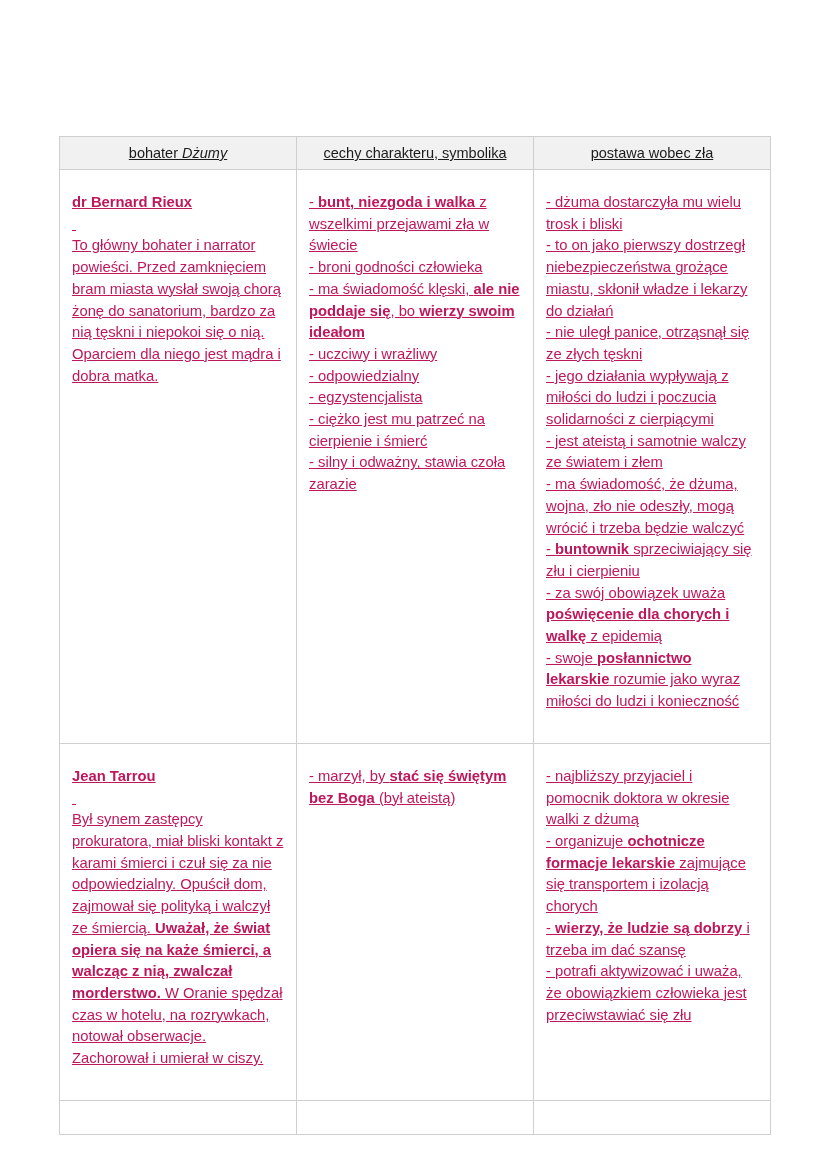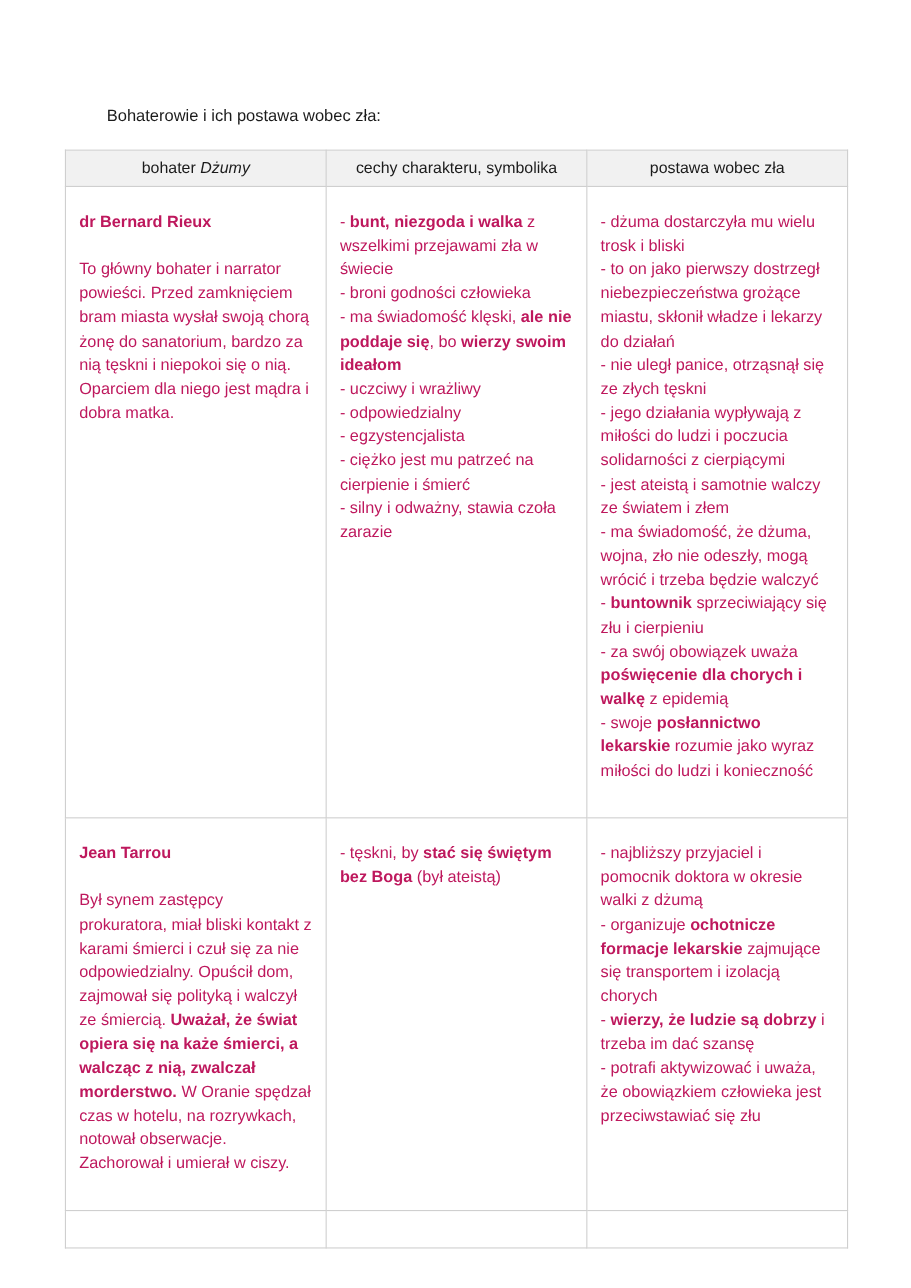--- a/index.html
+++ b/index.html
@@ -30,20 +30,21 @@
     position: absolute;
     left: 59px;
     top: 136px;
     width: 711px;
     border-collapse: collapse;
     table-layout: fixed;
   }
   th, td {
     border: 1px solid #cfcfcf;
     vertical-align: top;
+    text-decoration: underline;
   }
   th {
     background: #f1f1f1;
     font-weight: 400;
     font-size: 14.5px;
     height: 33px;
     text-align: center;
     vertical-align: middle;
     padding: 0 6px;
     color: #1b1b1b;
@@ -57,21 +58,20 @@
   td p { margin: 0; }
   .b { font-weight: 700; }
   .i { font-style: italic; }
   tr.empty-row td { height: 34px; padding: 0; }
 </style>
 </head>
 <body>
 
 <div class="page">
 
-  <div class="heading">Bohaterowie i ich postawa wobec zła:</div>
 
   <table class="characters">
     <colgroup>
       <col style="width:237px">
       <col style="width:237px">
       <col style="width:237px">
     </colgroup>
     <thead>
       <tr>
         <th><span>bohater </span><span class="i">Dżumy</span></th>
@@ -108,21 +108,21 @@
             <p><span>- swoje </span><span class="b">posłannictwo lekarskie</span><span> rozumie jako wyraz miłości do ludzi i konieczność</span></p>
           </td>
         </tr>
         <tr>
           <td>
             <p><span class="b">Jean Tarrou</span></p>
             <p>&nbsp;</p>
             <p><span>Był synem zastępcy prokuratora, miał bliski kontakt z karami śmierci i czuł się za nie odpowiedzialny. Opuścił dom, zajmował się polityką i walczył ze śmiercią. </span><span class="b">Uważał, że świat opiera się na każe śmierci, a walcząc z nią, zwalczał morderstwo.</span><span> W Oranie spędzał czas w hotelu, na rozrywkach, notował obserwacje. Zachorował i umierał w ciszy.</span></p>
           </td>
           <td>
-            <p><span>- tęskni, by </span><span class="b">stać się świętym bez Boga</span><span> (był ateistą)</span></p>
+            <p><span>- marzył, by </span><span class="b">stać się świętym bez Boga</span><span> (był ateistą)</span></p>
           </td>
           <td>
             <p><span>- najbliższy przyjaciel i pomocnik doktora w okresie walki z dżumą</span></p>
             <p><span>- organizuje </span><span class="b">ochotnicze formacje lekarskie</span><span> zajmujące się transportem i izolacją chorych</span></p>
             <p><span>- </span><span class="b">wierzy, że ludzie są dobrzy</span><span> i trzeba im dać szansę</span></p>
             <p><span>- potrafi aktywizować i uważa, że obowiązkiem człowieka jest przeciwstawiać się złu</span></p>
           </td>
         </tr>
         <tr class="empty-row">
           <td></td>

